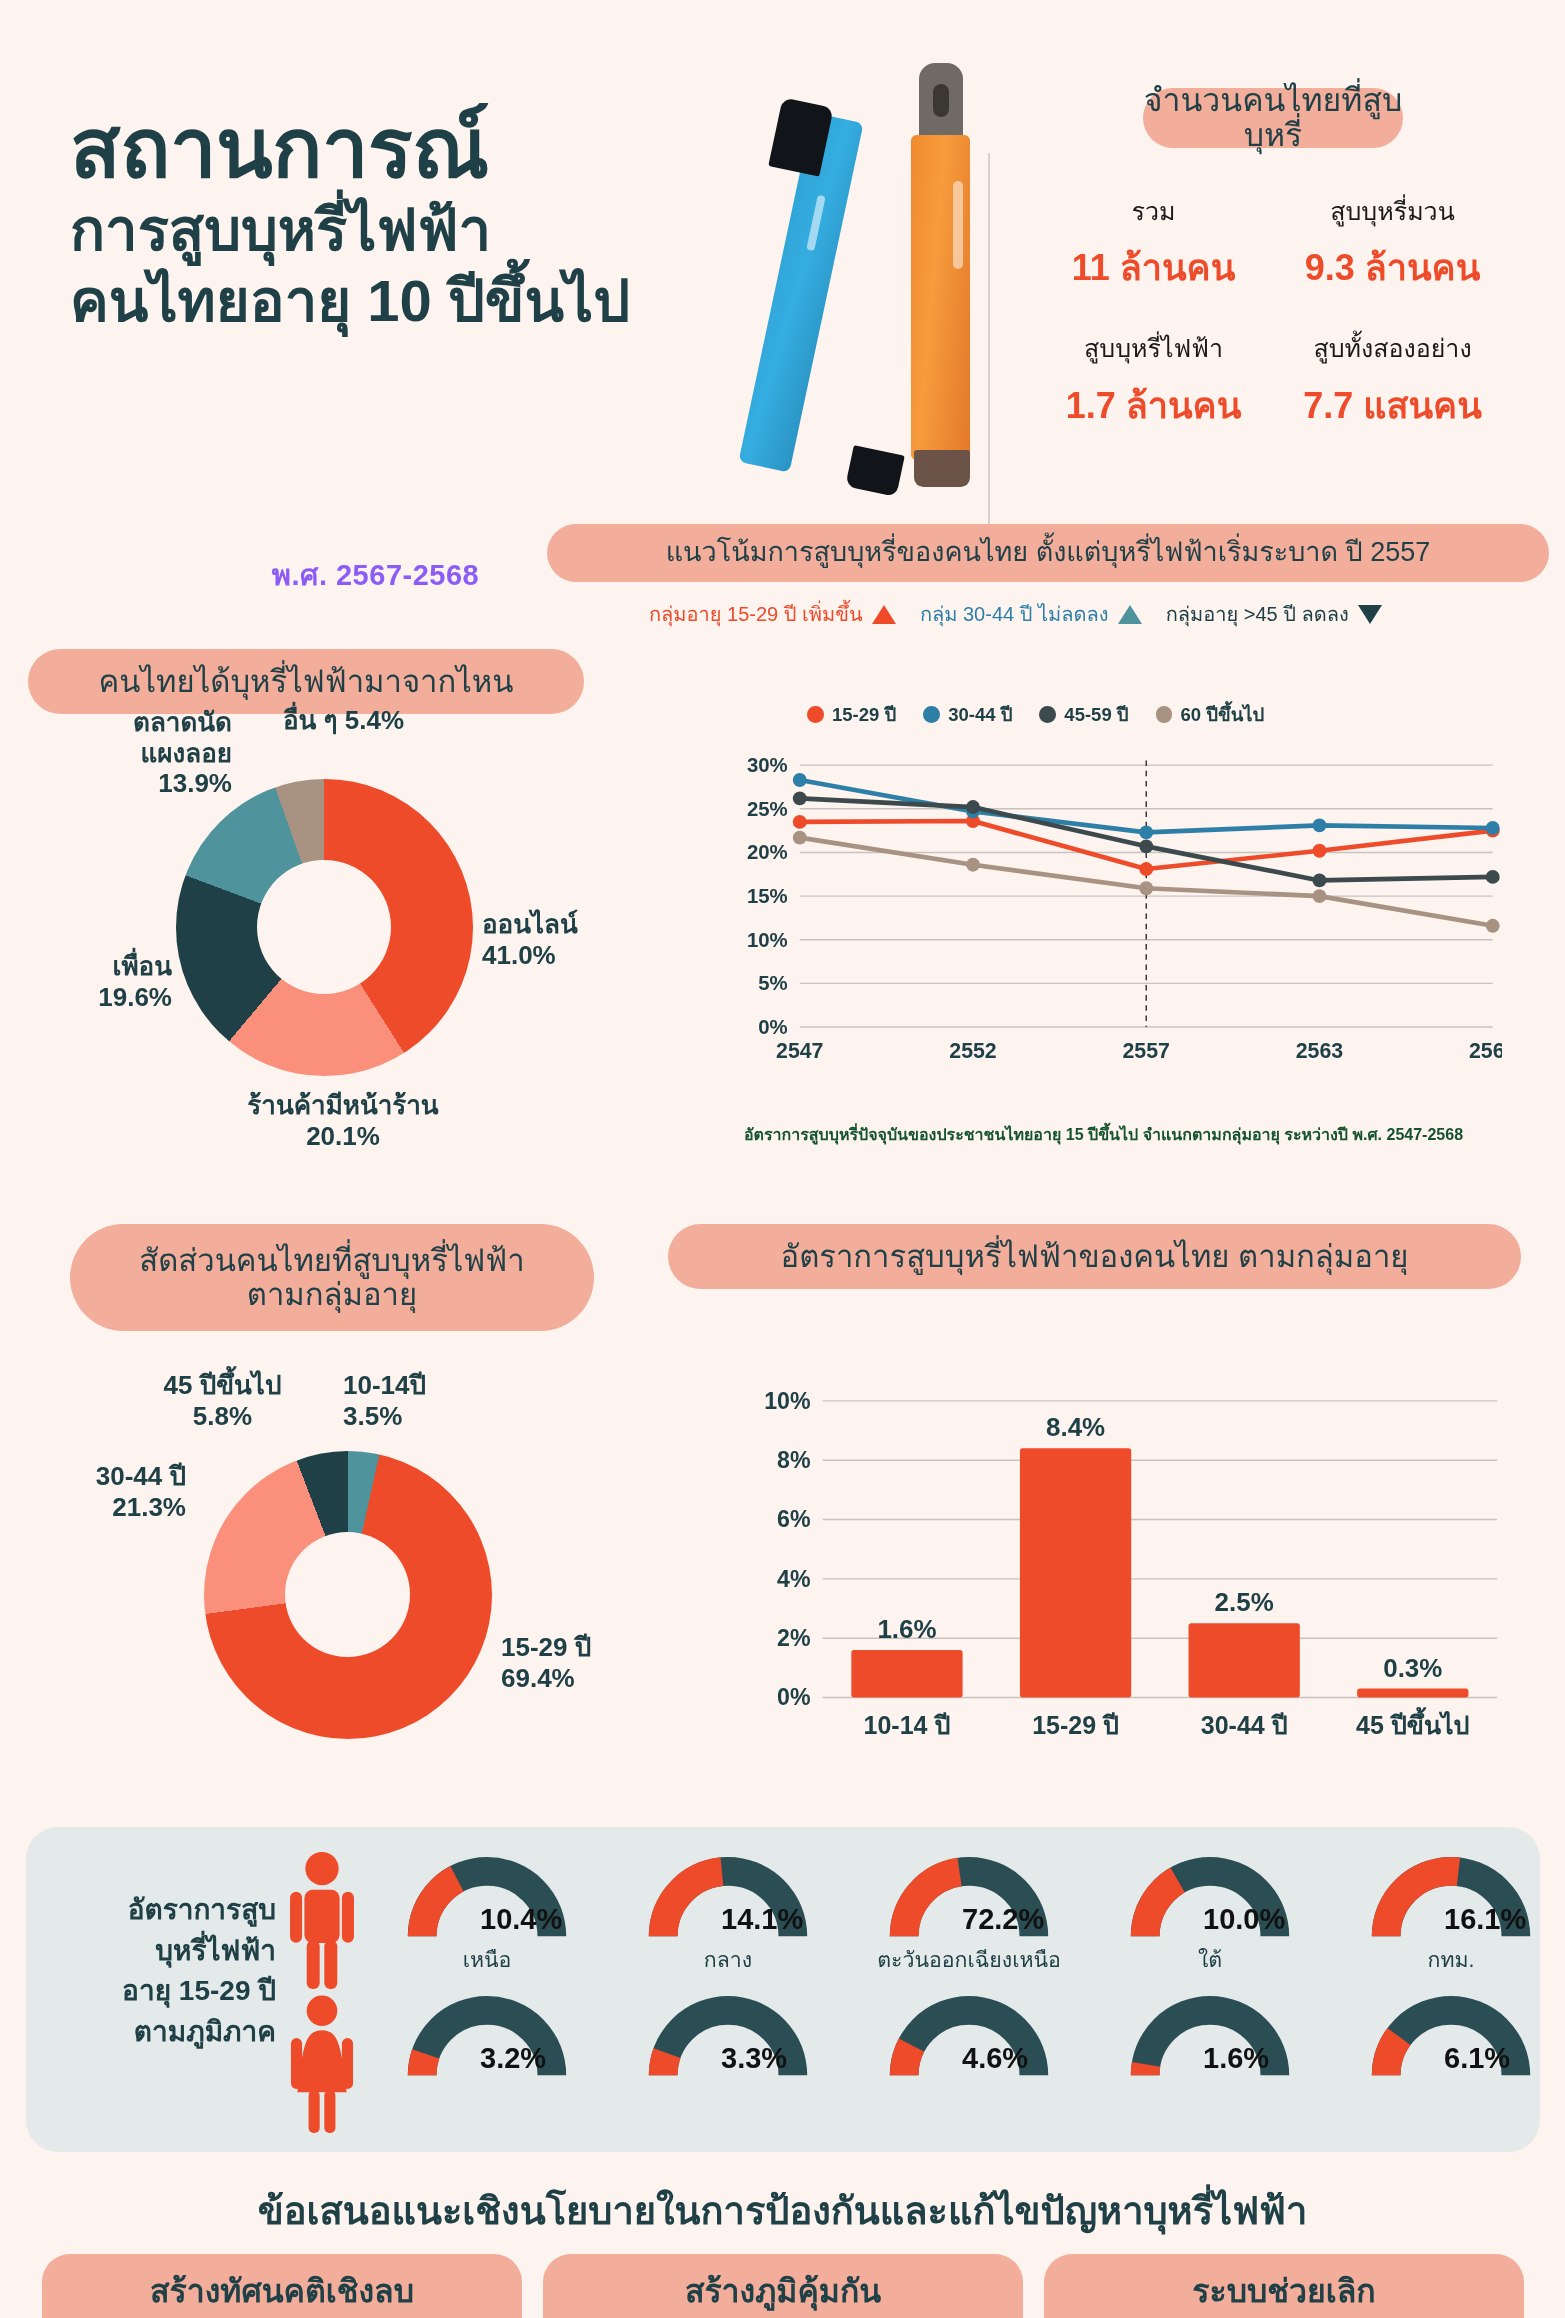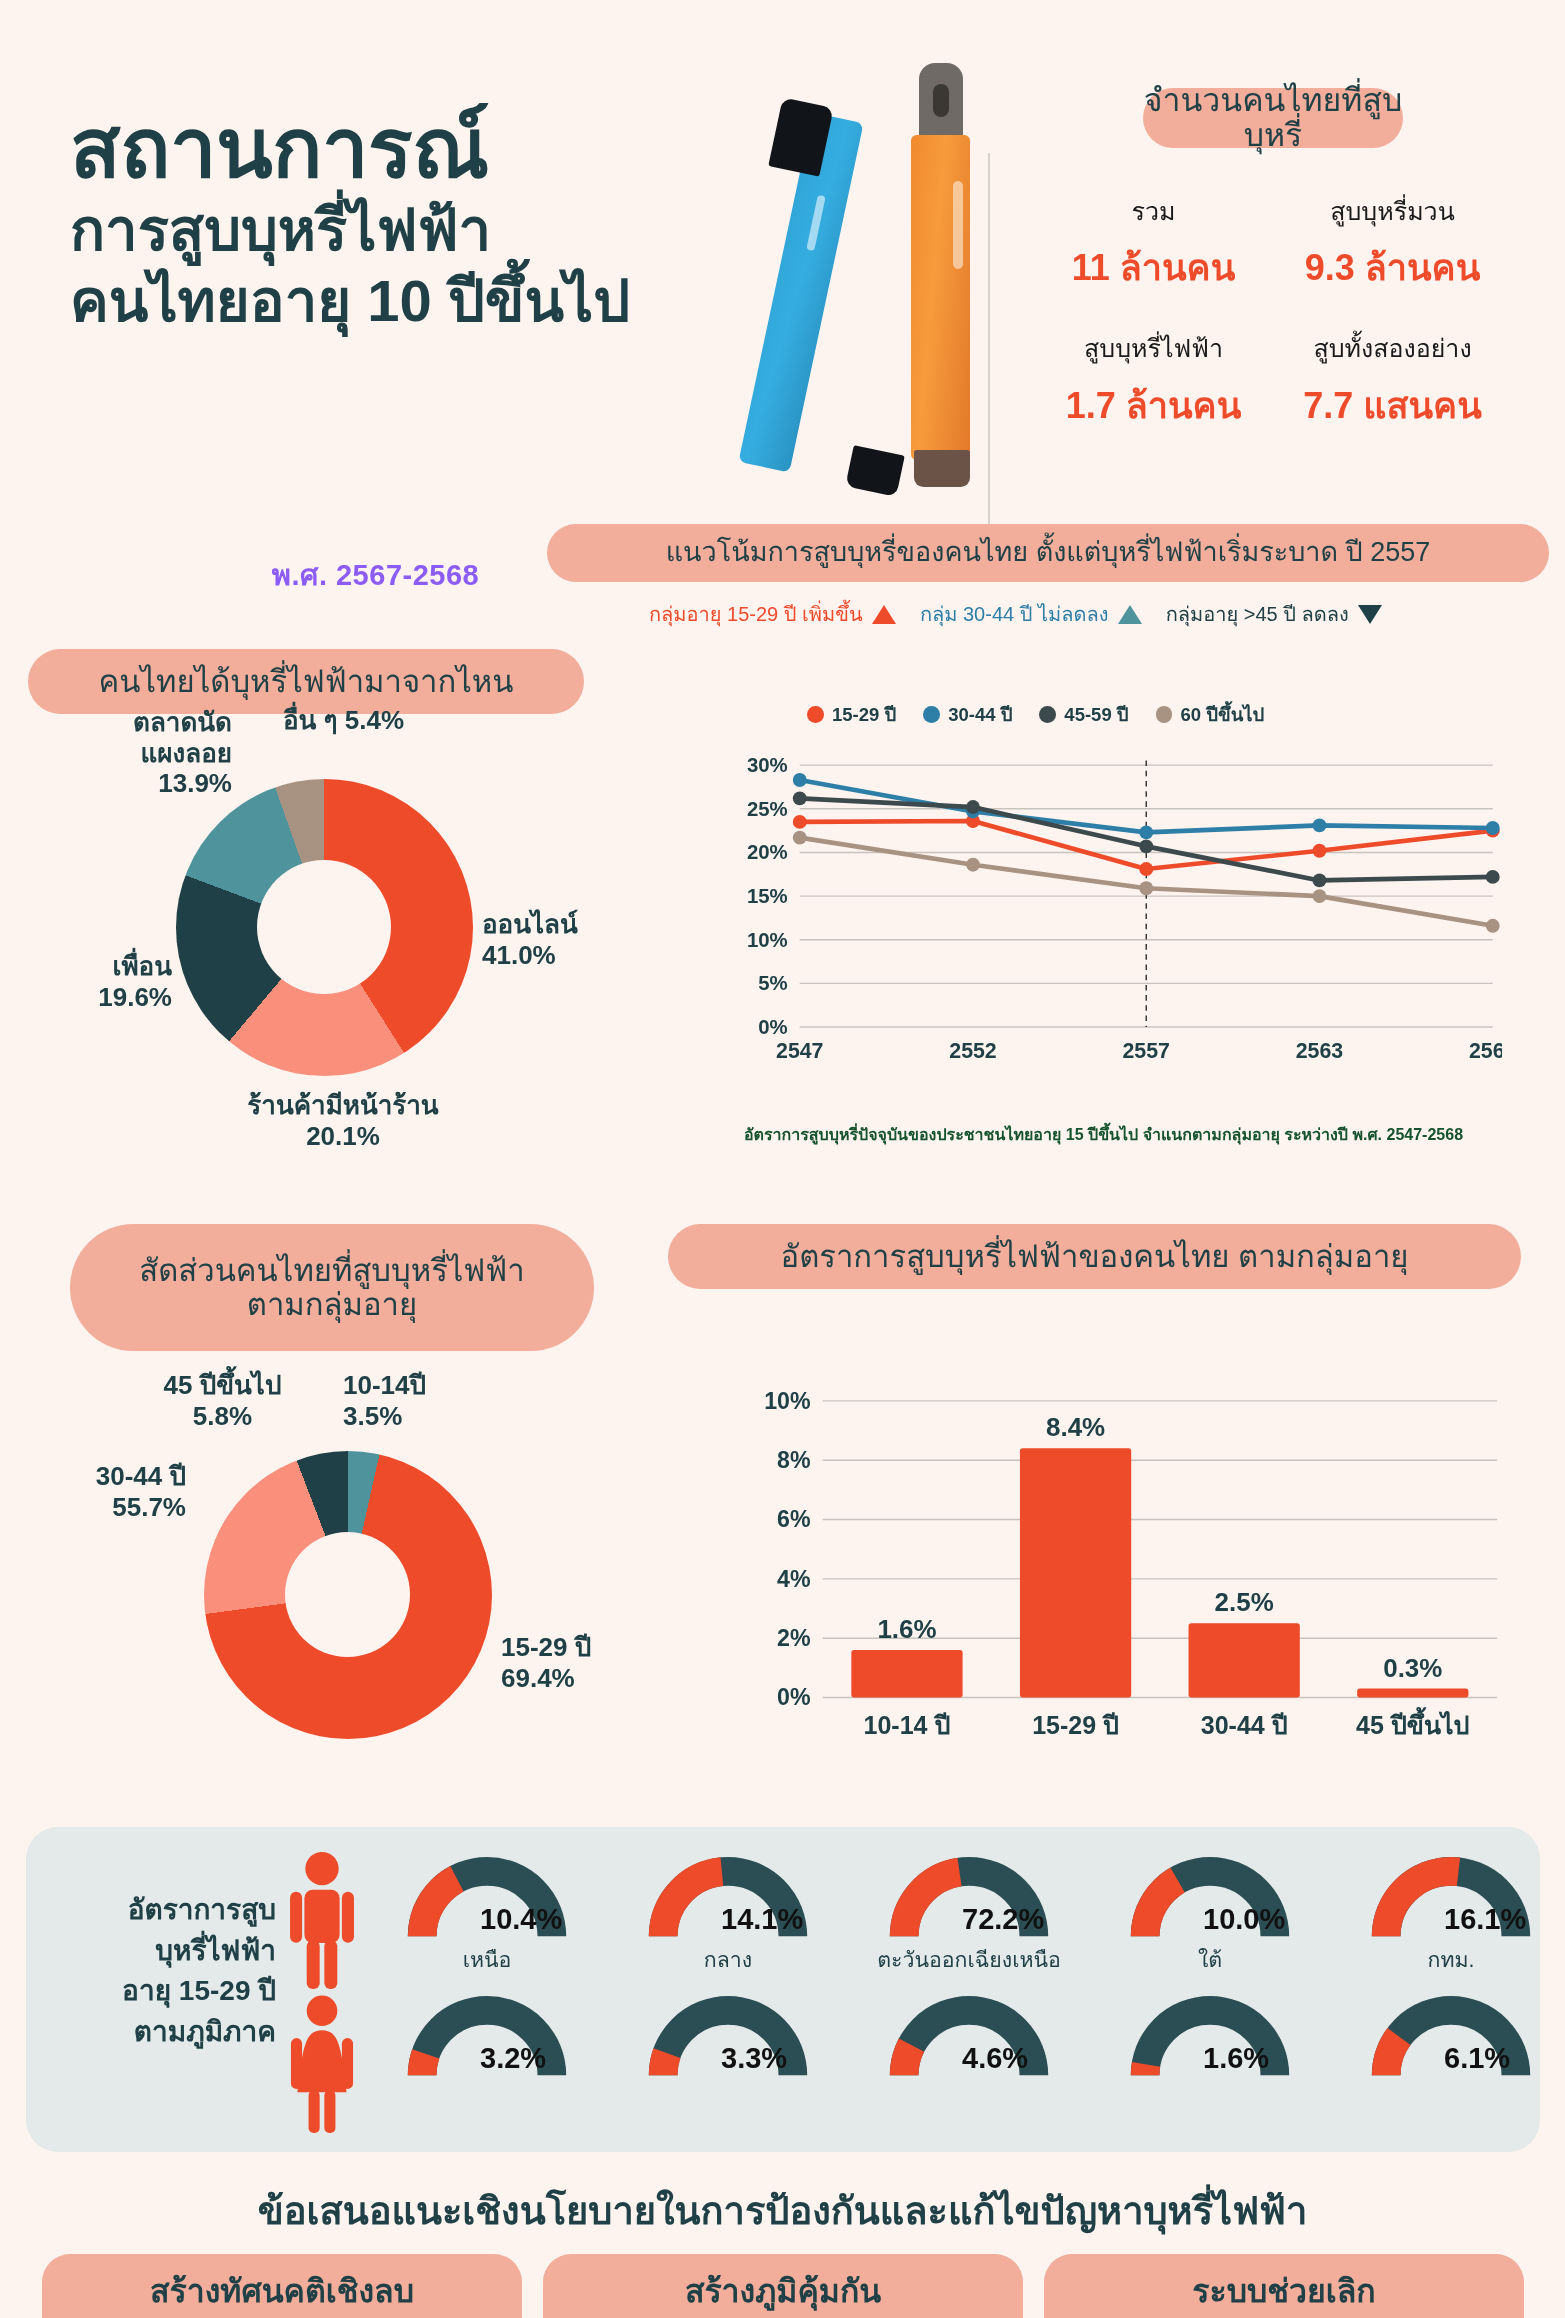--- a/index.html
+++ b/index.html
@@ -87,21 +87,21 @@
   .hdr-stats { position: absolute; left: 1034px; top: 88px; width: 478px; }
   .hdr-pill { width: 260px; height: 60px; margin: 0 auto 43px; font-size: 32px; }
   .stat-grid { display: grid; grid-template-columns: 1fr 1fr; row-gap: 32px; }
   .stat-cell { text-align: center; }
   .stat-lbl { font-size: 25px; color: #1A1A1A; margin-bottom: 8.3px; }
   .stat-val { font-size: 36px; font-weight: bold; color: #EE4B2B; }
 
   
   .sec-pill-src   { position:absolute; left:28px;  top:649px; width:556px; height:65px; font-size:31px; }
   .sec-pill-trend { position:absolute; left:547px; top:524px; width:1002px; height:58px; font-size:27px; }
-  .sec-pill-prop  { position:absolute; left:70px;  top:1224px; width:524px; height:127px; font-size:31px; flex-direction:column; }
+  .sec-pill-prop  { position:absolute; left:70px;  top:1224px; width:524px; height:107px; font-size:31px; flex-direction:column; }
   .sec-pill-rate  { position:absolute; left:668px; top:1224px; width:853px; height:65px; font-size:31px; }
 
   
   .donut1 { position: absolute; left: 176px; top: 779px; width: 297px; height: 297px; }
   .donut1 .ring {
     width: 297px; height: 297px; border-radius: 50%;
     background: conic-gradient(
       #EE4B2B 0deg 147.6deg,
       #FA8F7C 147.6deg 220.0deg,
       #1F4046 220.0deg 290.6deg,
@@ -365,21 +365,21 @@
     <div class="ring"></div>
     <div class="hole"></div>
   </div>
   <div class="lbl d2-45">
     <span>45 ปีขึ้นไป</span><br><span>5.8%</span>
   </div>
   <div class="lbl d2-1014">
     <span>10-14ปี</span><br><span>3.5%</span>
   </div>
   <div class="lbl d2-3044">
-    <span>30-44 ปี</span><br><span>55.7%</span>
+    <span>30-44 ปี</span><br><span>21.3%</span>
   </div>
   <div class="lbl d2-1529">
     <span>15-29 ปี</span><br><span>69.4%</span>
   </div>
 
   <div class="pill sec-pill-rate">อัตราการสูบบุหรี่ไฟฟ้าของคนไทย ตามกลุ่มอายุ</div>
   <div class="barchart">
     <svg class="bc-svg" id="bc" viewBox="0 0 1700 880">
         <line x1="215" y1="700" x2="1670" y2="700" stroke="#C9C3C0" stroke-width="3"></line>
         <text x="189" y="717" text-anchor="end" font-size="50" font-weight="bold" fill="#1F4046" font-family="'Liberation Sans',sans-serif">0%</text>

